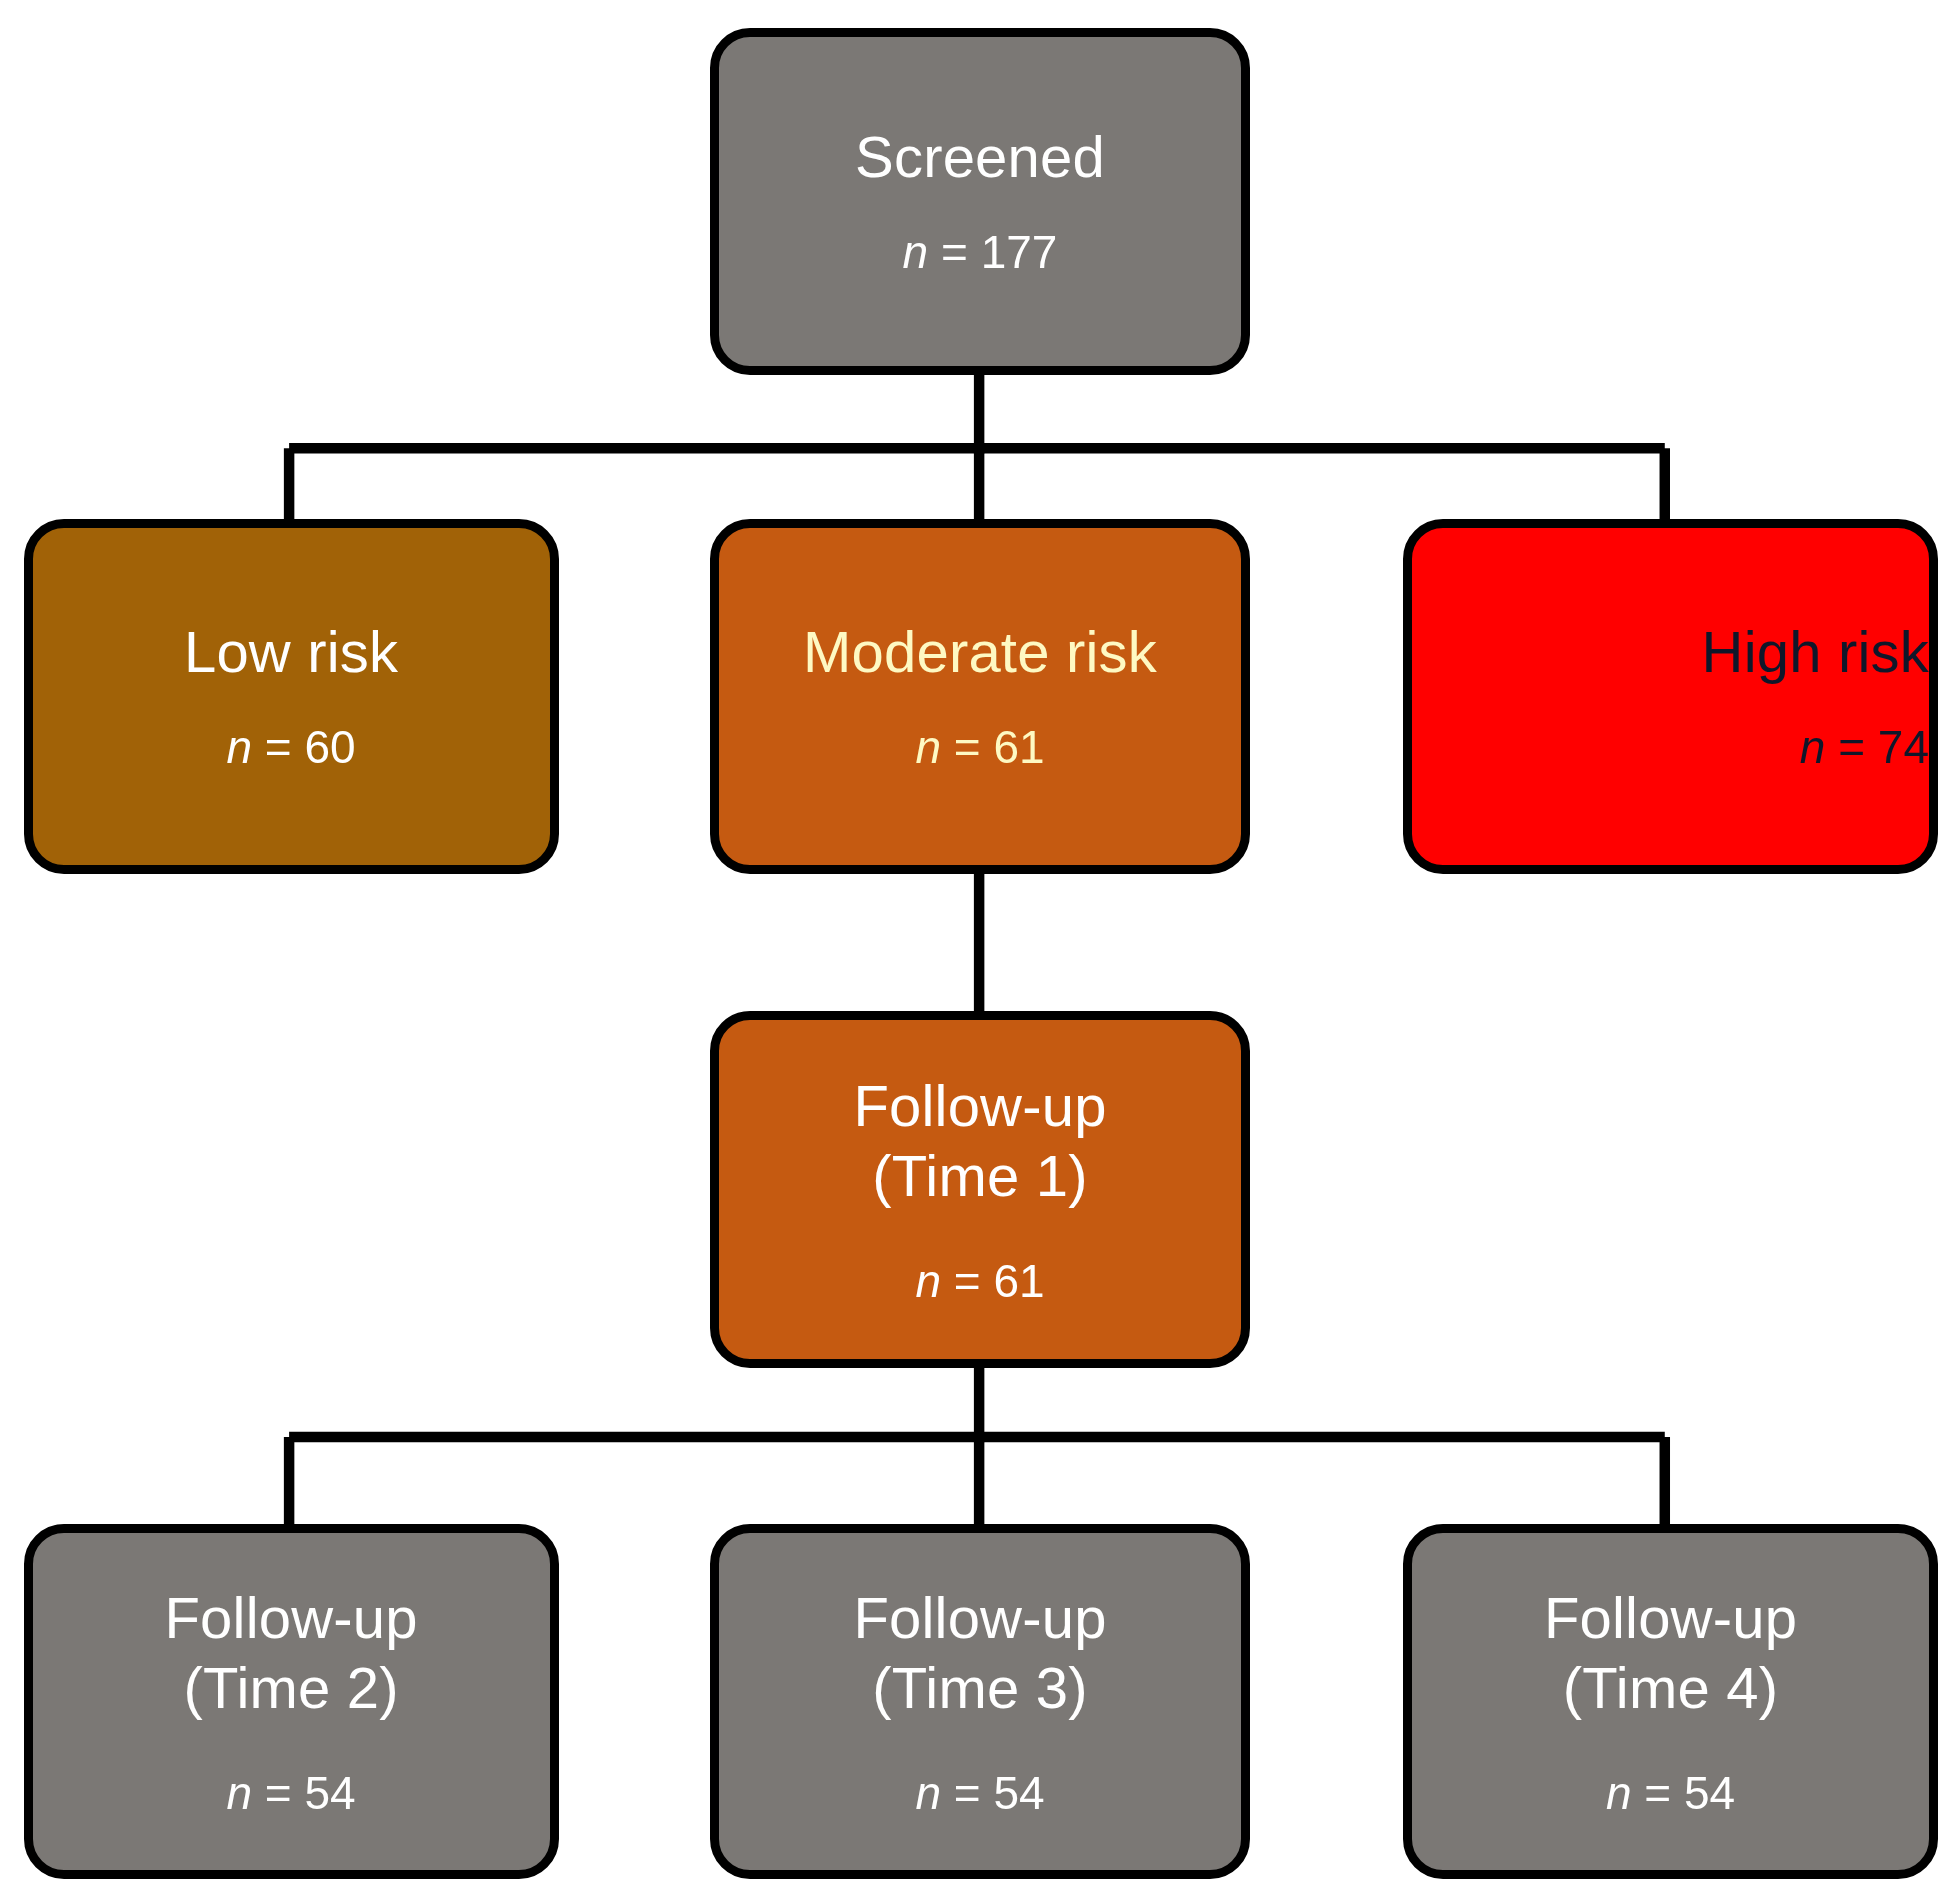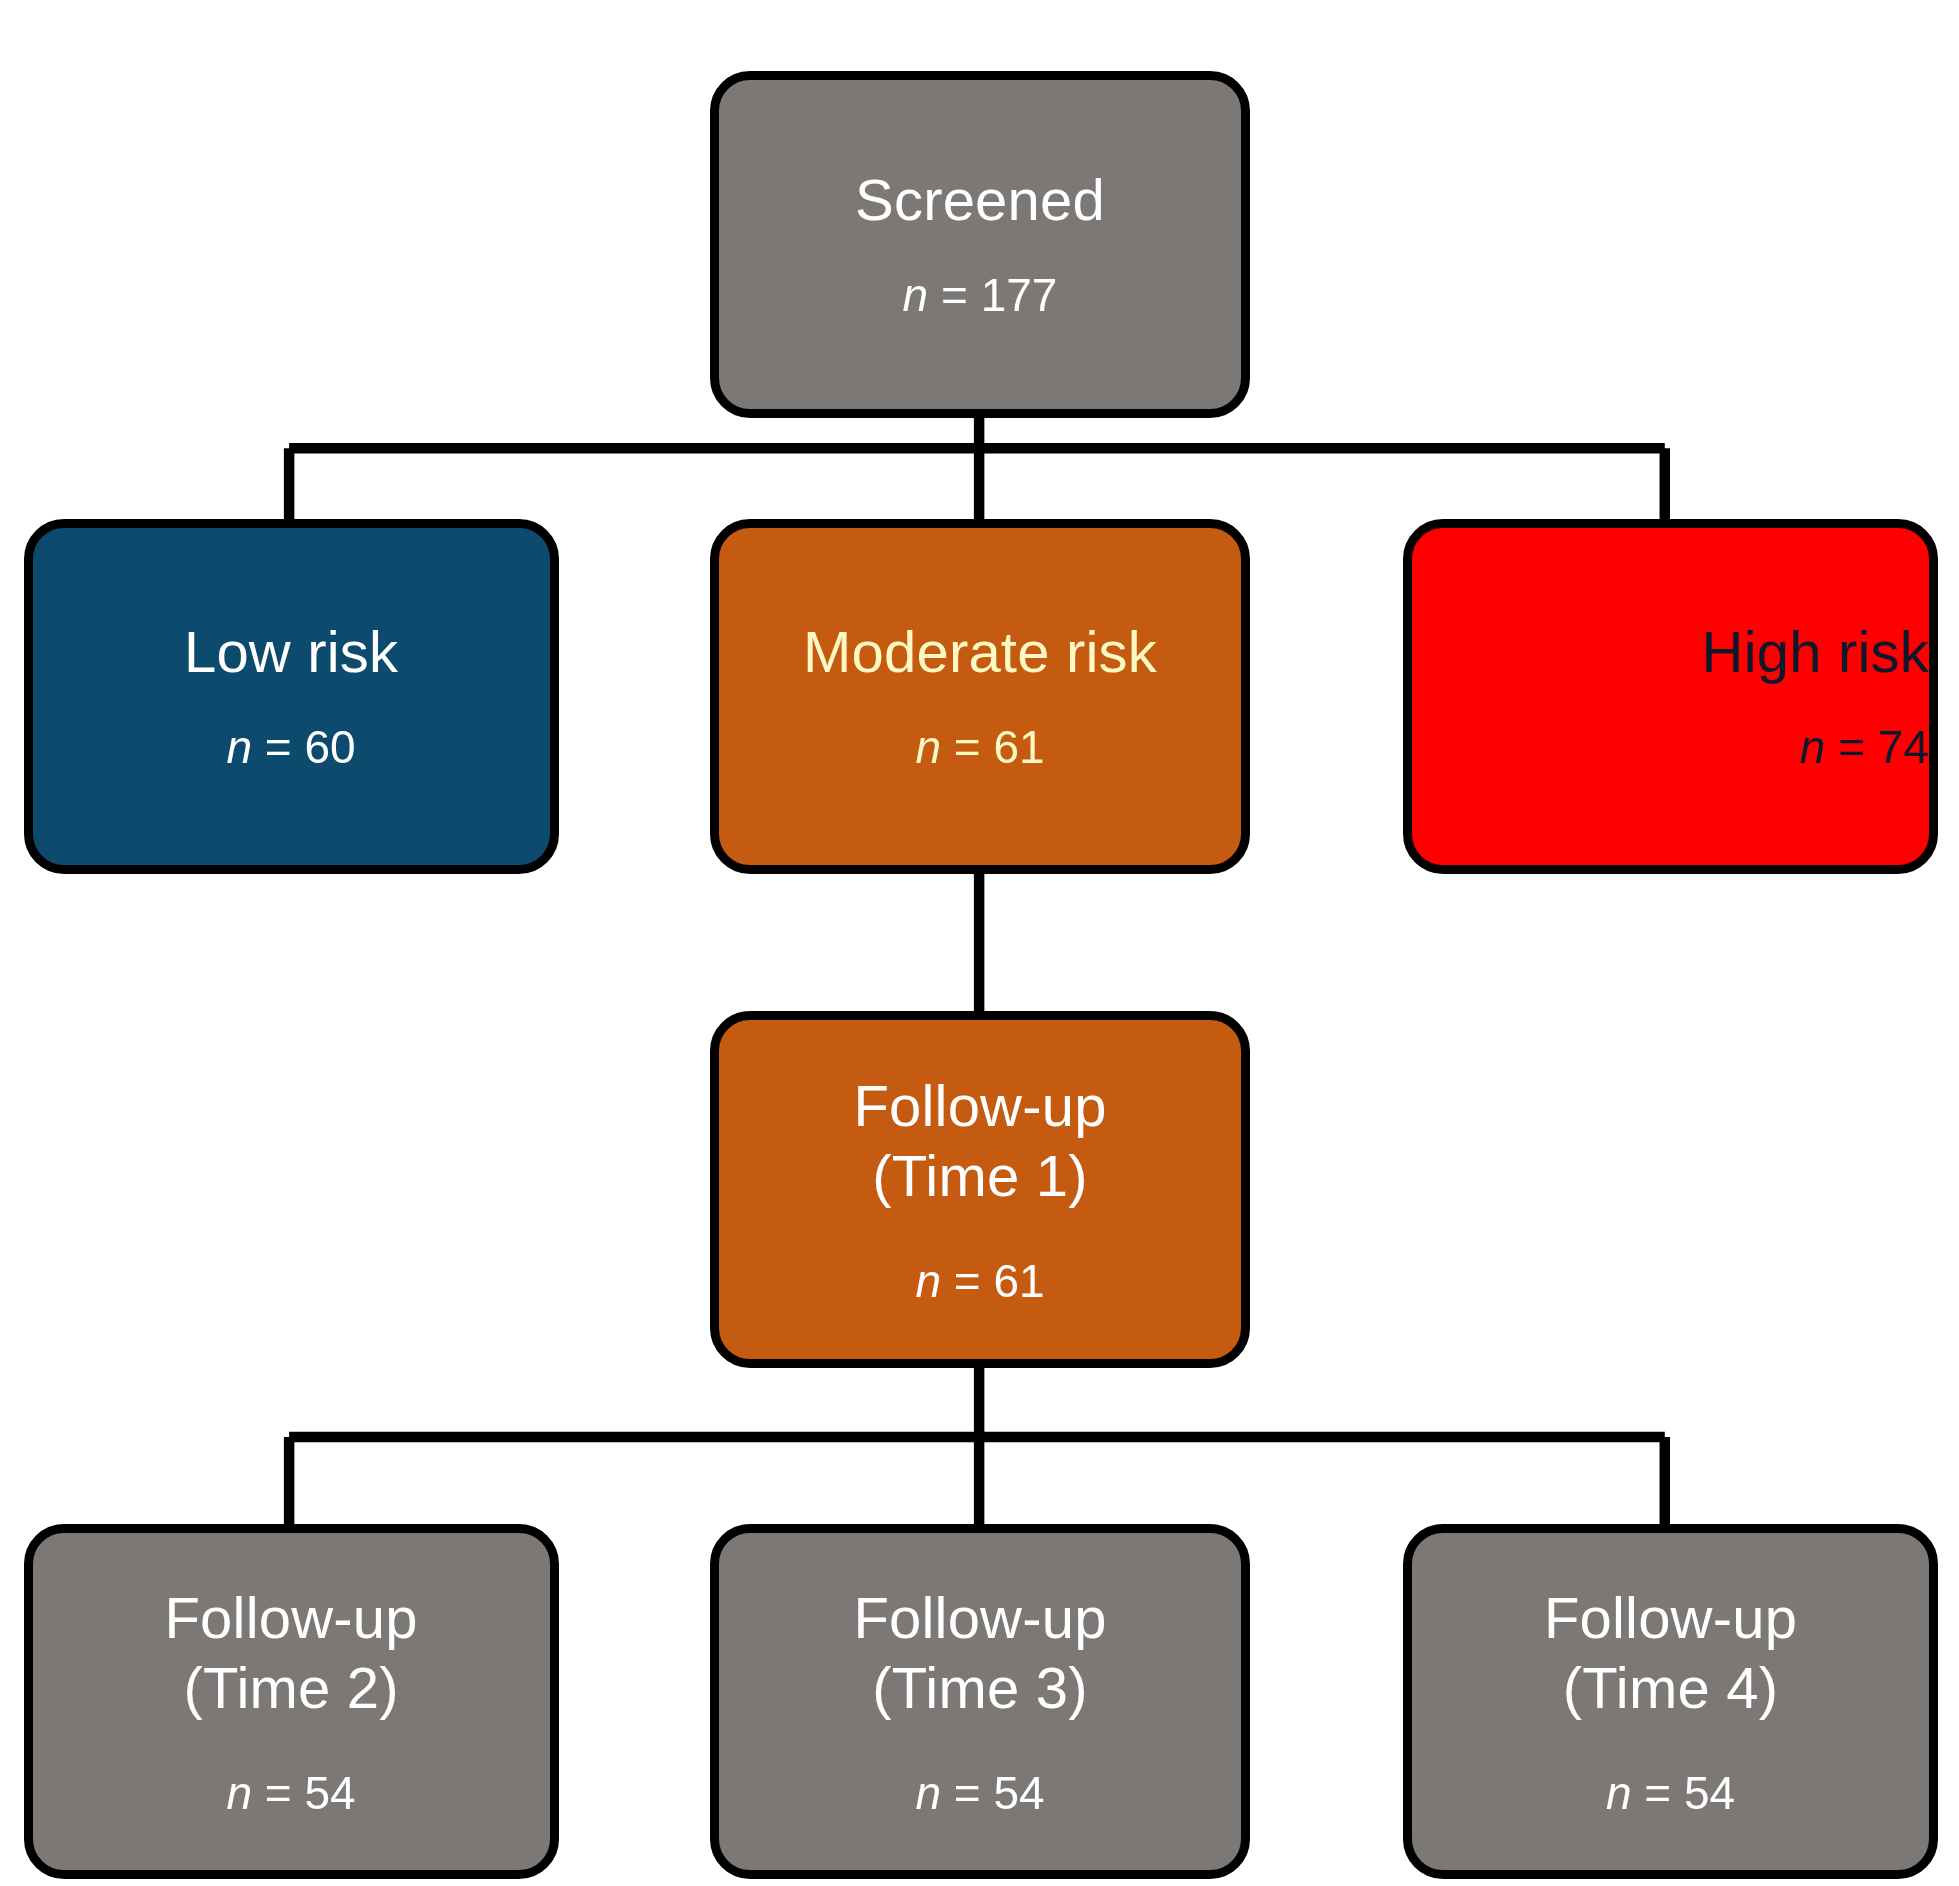--- a/index.html
+++ b/index.html
@@ -89,28 +89,28 @@
       <line x1="1121" y1="1000" x2="1121" y2="1163"></line>
 
       <line x1="1121" y1="1566" x2="1121" y2="1651"></line>
       <line x1="331" y1="1645" x2="1906" y2="1645"></line>
       <line x1="331" y1="1645" x2="331" y2="1751"></line>
       <line x1="1121" y1="1645" x2="1121" y2="1751"></line>
       <line x1="1906" y1="1645" x2="1906" y2="1751"></line>
     </g>
   </svg>
 
-  <div class="node" id="node-screened" style="background-color: rgb(123, 120, 117); border-color: rgb(0, 0, 0); color: rgb(255, 255, 255); margin-top: 43px;">
+  <div class="node" id="node-screened" style="background-color: rgb(123, 120, 117); border-color: rgb(0, 0, 0); color: rgb(255, 255, 255);">
     <div class="title">Screened</div>
     <div class="count">
       <span class="ital">n</span><span> = 177</span>
     </div>
   </div>
 
-  <div class="node" id="node-low-risk" style="background-color: #0c4a6e; border-color: rgb(0, 0, 0); color: rgb(255, 255, 255);">
+  <div class="node" id="node-low-risk" style="background-color: #a16207; border-color: rgb(0, 0, 0); color: rgb(255, 255, 255);">
     <div class="title">Low risk</div>
     <div class="count">
       <span class="ital">n</span><span> = 60</span>
     </div>
   </div>
 
   <div class="node" id="node-moderate-risk" style="background-color: rgb(197, 90, 17); border-color: rgb(0, 0, 0); color: #fef9c3;">
     <div class="title">Moderate risk</div>
     <div class="count">
       <span class="ital">n</span><span> = 61</span>

